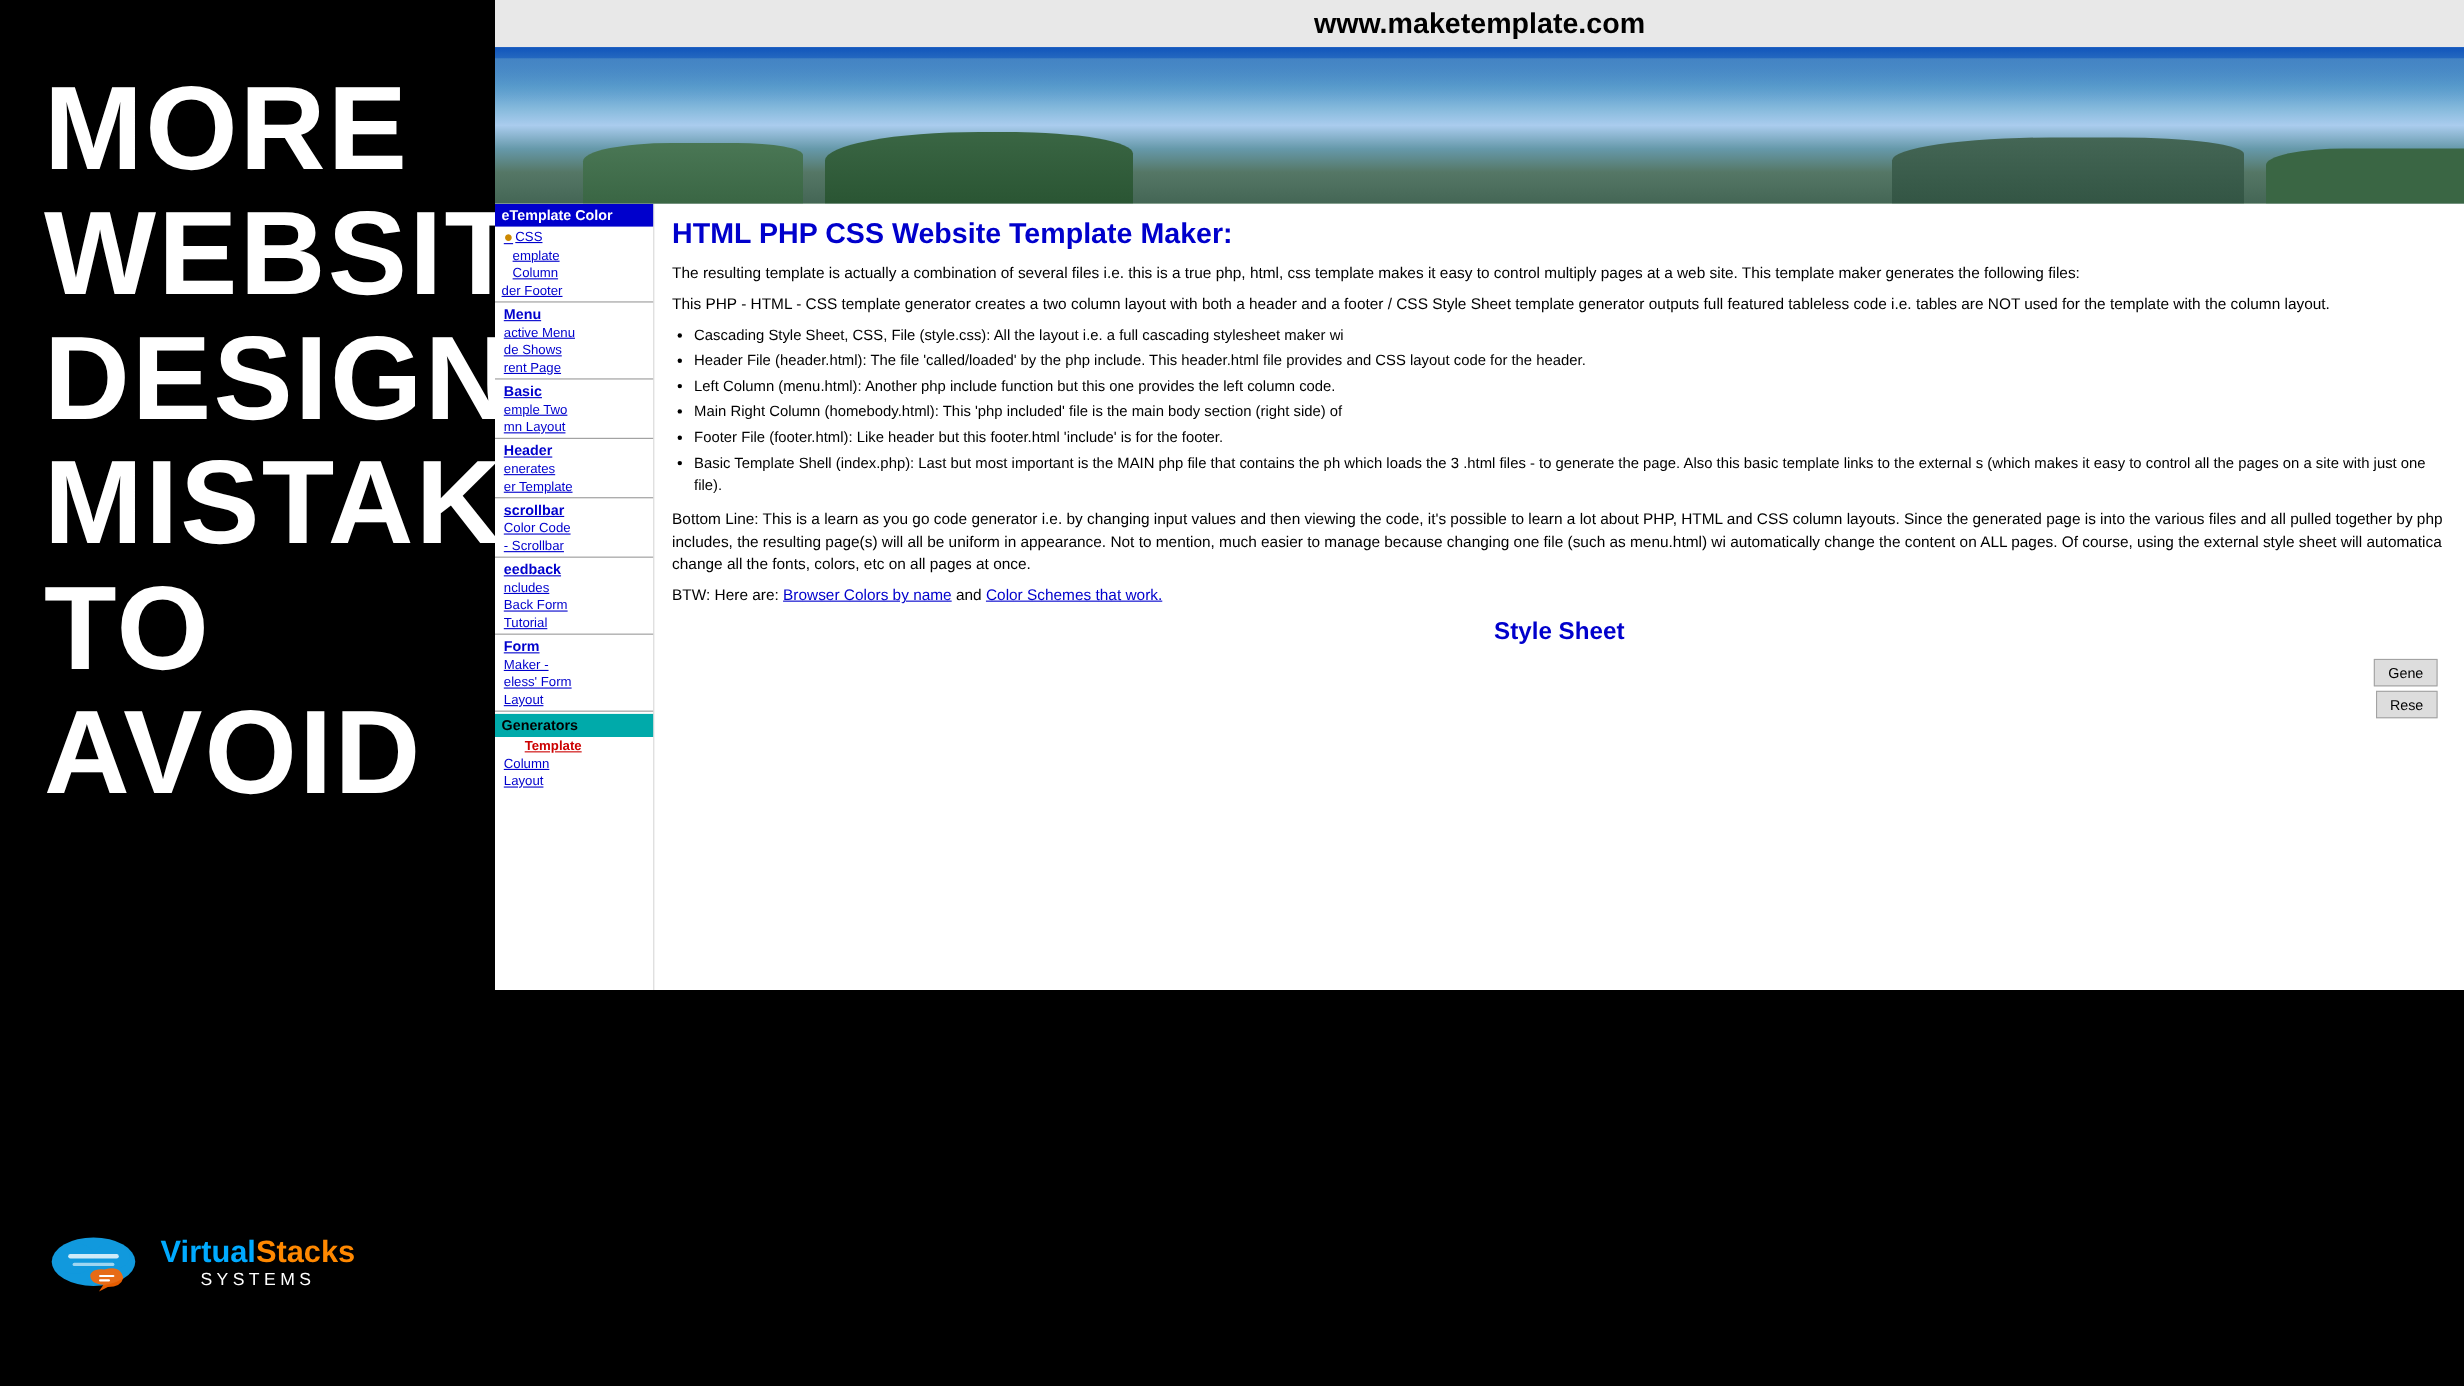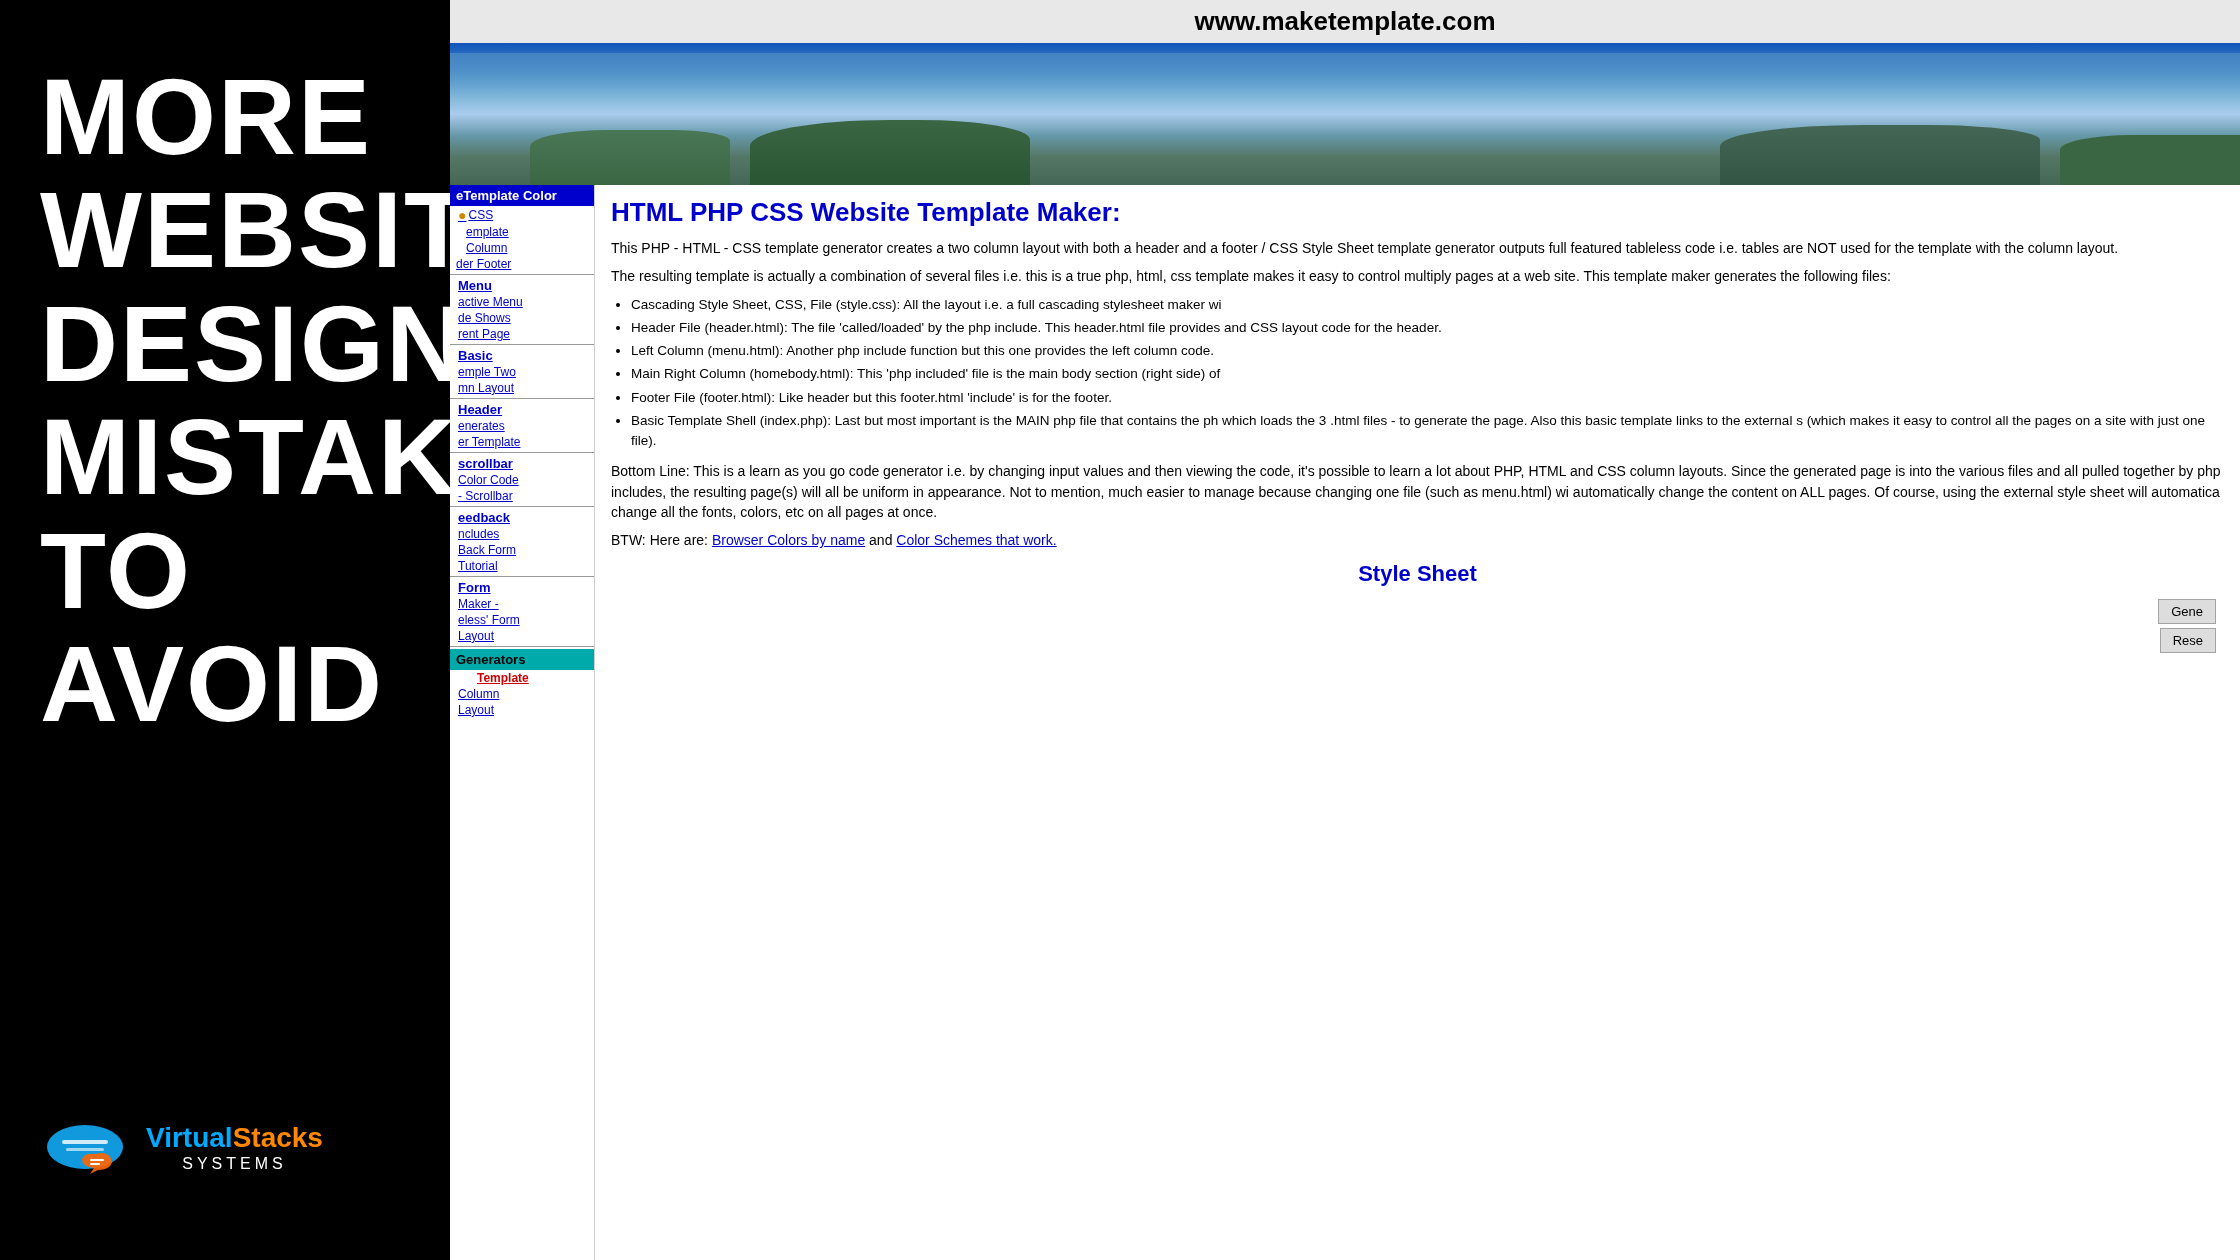--- a/index.html
+++ b/index.html
@@ -57,21 +57,21 @@
       letter-spacing: 4px;
       color: #fff;
       font-weight: normal;
       display: block;
       text-align: center;
     }
 
     
     .right-panel {
       flex: 1;
-      height: 1260px;
+      height: 900px;
       display: flex;
       flex-direction: column;
       overflow: hidden;
     }
 
     
     .website-outer {
       flex: 1;
       display: flex;
       flex-direction: column;
@@ -315,22 +315,22 @@
         <div class="nav-divider"></div>
 
         <div class="nav-generators">Generators</div>
         <div class="nav-item" style="font-weight:bold;color:#cc0000;padding-left:27px;">Template</div>
         <div class="nav-item">Column</div>
         <div class="nav-item">Layout</div>
       </div>
 
       <div class="site-content">
         <div class="content-title">HTML PHP CSS Website Template Maker:</div>
+        <p class="content-para">The resulting template is actually a combination of several files i.e. this is a true php, html, css template makes it easy to control multiply pages at a web site. This template maker generates the following files:</p>
         <p class="content-para">This PHP - HTML - CSS template generator creates a two column layout with both a header and a footer / CSS Style Sheet template generator outputs full featured tableless code i.e. tables are NOT used for the template with the column layout.</p>
-        <p class="content-para">The resulting template is actually a combination of several files i.e. this is a true php, html, css template makes it easy to control multiply pages at a web site. This template maker generates the following files:</p>
         <ul class="content-list">
           <li>Cascading Style Sheet, CSS, File (style.css): All the layout i.e. a full cascading stylesheet maker wi</li>
           <li>Header File (header.html): The file 'called/loaded' by the php include. This header.html file provides and CSS layout code for the header.</li>
           <li>Left Column (menu.html): Another php include function but this one provides the left column code.</li>
           <li>Main Right Column (homebody.html): This 'php included' file is the main body section (right side) of</li>
           <li>Footer File (footer.html): Like header but this footer.html 'include' is for the footer.</li>
           <li>Basic Template Shell (index.php): Last but most important is the MAIN php file that contains the ph which loads the 3 .html files - to generate the page. Also this basic template links to the external s (which makes it easy to control all the pages on a site with just one file).</li>
         </ul>
         <p class="content-para">Bottom Line: This is a learn as you go code generator i.e. by changing input values and then viewing the code, it's possible to learn a lot about PHP, HTML and CSS column layouts. Since the generated page is into the various files and all pulled together by php includes, the resulting page(s) will all be uniform in appearance. Not to mention, much easier to manage because changing one file (such as menu.html) wi automatically change the content on ALL pages. Of course, using the external style sheet will automatica change all the fonts, colors, etc on all pages at once.</p>
         <p class="content-para">BTW: Here are: <a class="content-link" href="#">Browser Colors by name</a> and <a class="content-link" href="#">Color Schemes that work.</a></p>

